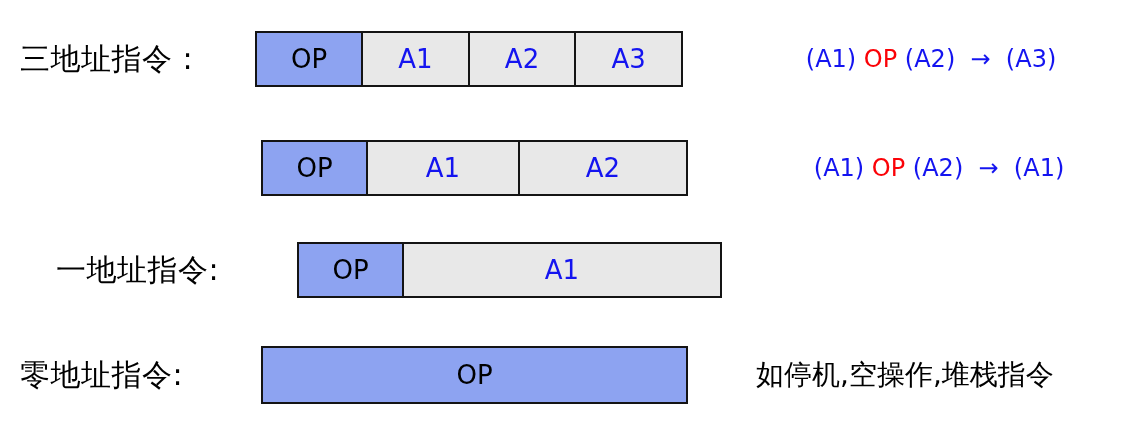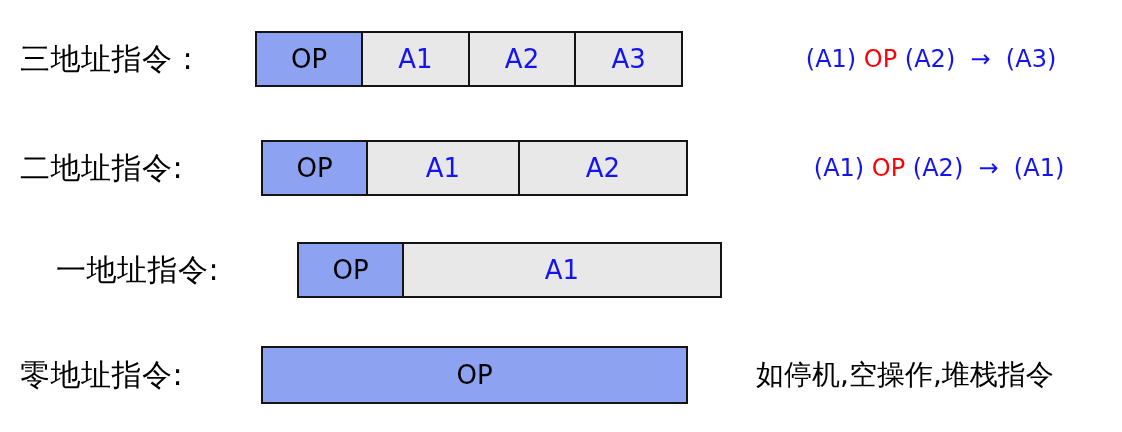--- a/index.html
+++ b/index.html
@@ -59,21 +59,20 @@
       <div class="seg addr" style="flex:1;">
           <span>A3</span>
         </div>
     </div>
     <div class="formula" style="left:760px;">
       <span class="blue">(A1) </span><span class="red">OP</span><span class="blue"> (A2)  →  (A3)</span>
     </div>
   </div>
 
   <div class="row" style="top:140px;">
-    <div class="row-label">二地址指令:</div>
     <div class="boxes" style="left:261px;width:427px;">
       <div class="seg op" style="width:105px;">
           <span>OP</span>
         </div>
       <div class="seg addr" style="width:152px;">
           <span>A1</span>
         </div>
       <div class="seg addr" style="flex:1;">
           <span>A2</span>
         </div>

